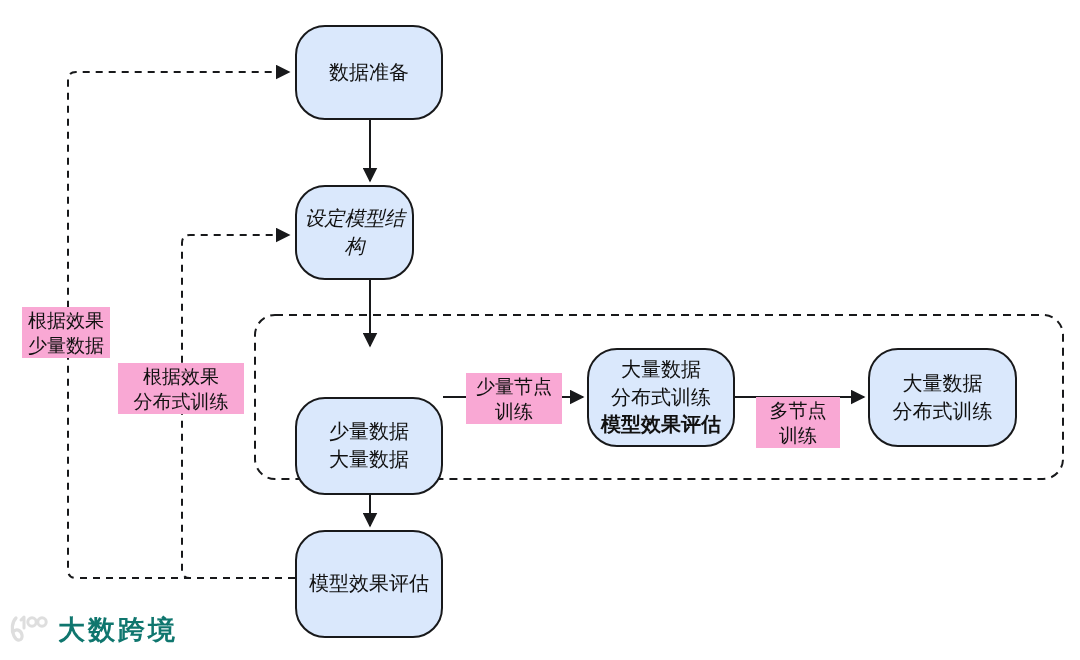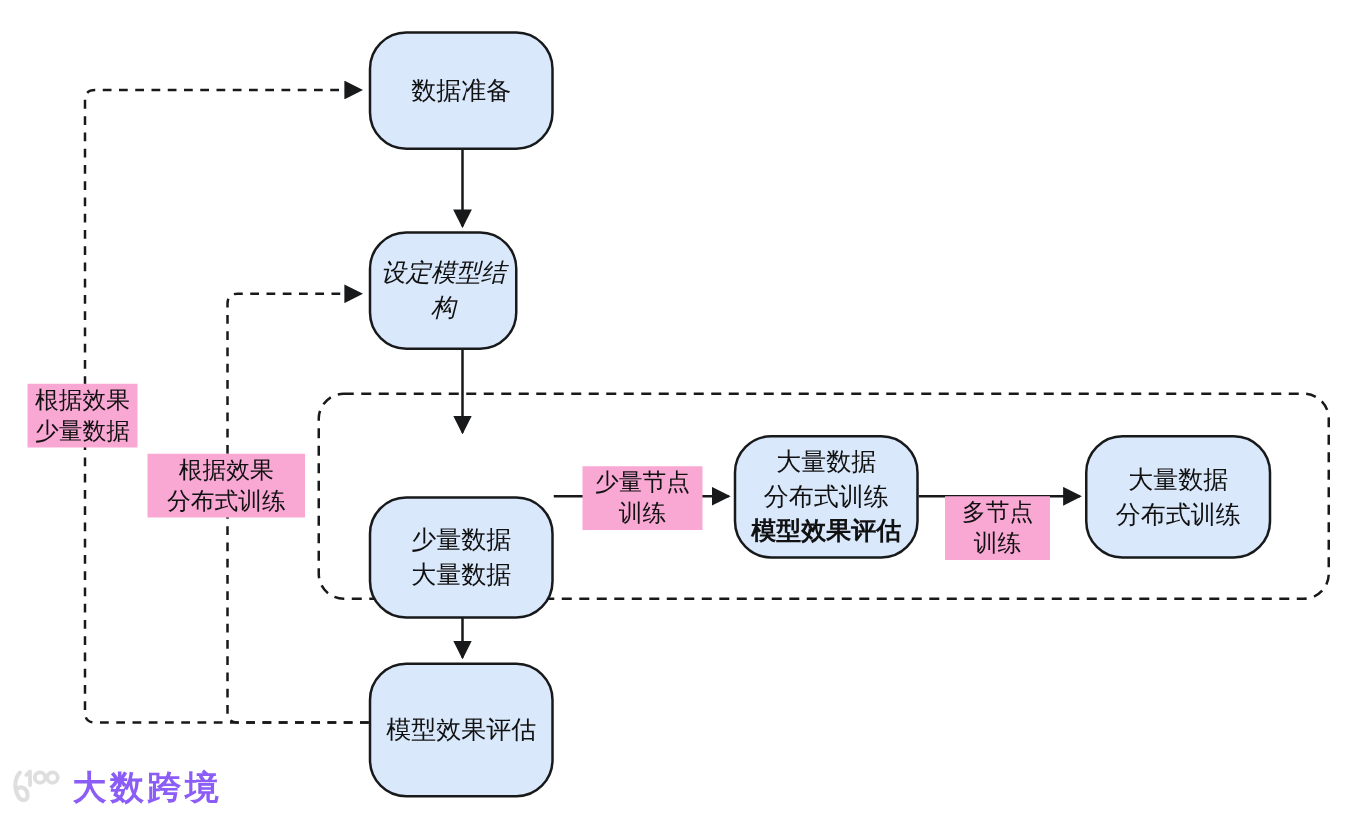--- a/index.html
+++ b/index.html
@@ -14,21 +14,21 @@
     font-size:20px;line-height:1.38;text-align:center;box-sizing:border-box;
   }
   .node .bold{font-weight:bold;}
   .edge-label{
     position:absolute;background:#f9a8d4;text-align:center;
     font-size:19px;line-height:1.3;padding:1px 2px;
   }
   .edge-label span{display:block;}
   .watermark{
     position:absolute;left:8px;top:612px;display:flex;align-items:center;gap:8px;
-    color:#8b5cf6;font-size:27px;font-weight:bold;letter-spacing:3px;user-select:none;
+    color:#0f766e;font-size:27px;font-weight:bold;letter-spacing:3px;user-select:none;
   }
 </style>
 </head>
 <body>
 
 <div class="canvas">
 
   <svg class="svg-layer" viewBox="0 0 1080 660" xmlns="http://www.w3.org/2000/svg">
     <defs>
       <marker id="ah" viewBox="0 0 10 10" refX="9" refY="5" markerWidth="7.5" markerHeight="7.5" orient="auto-start-reverse">

